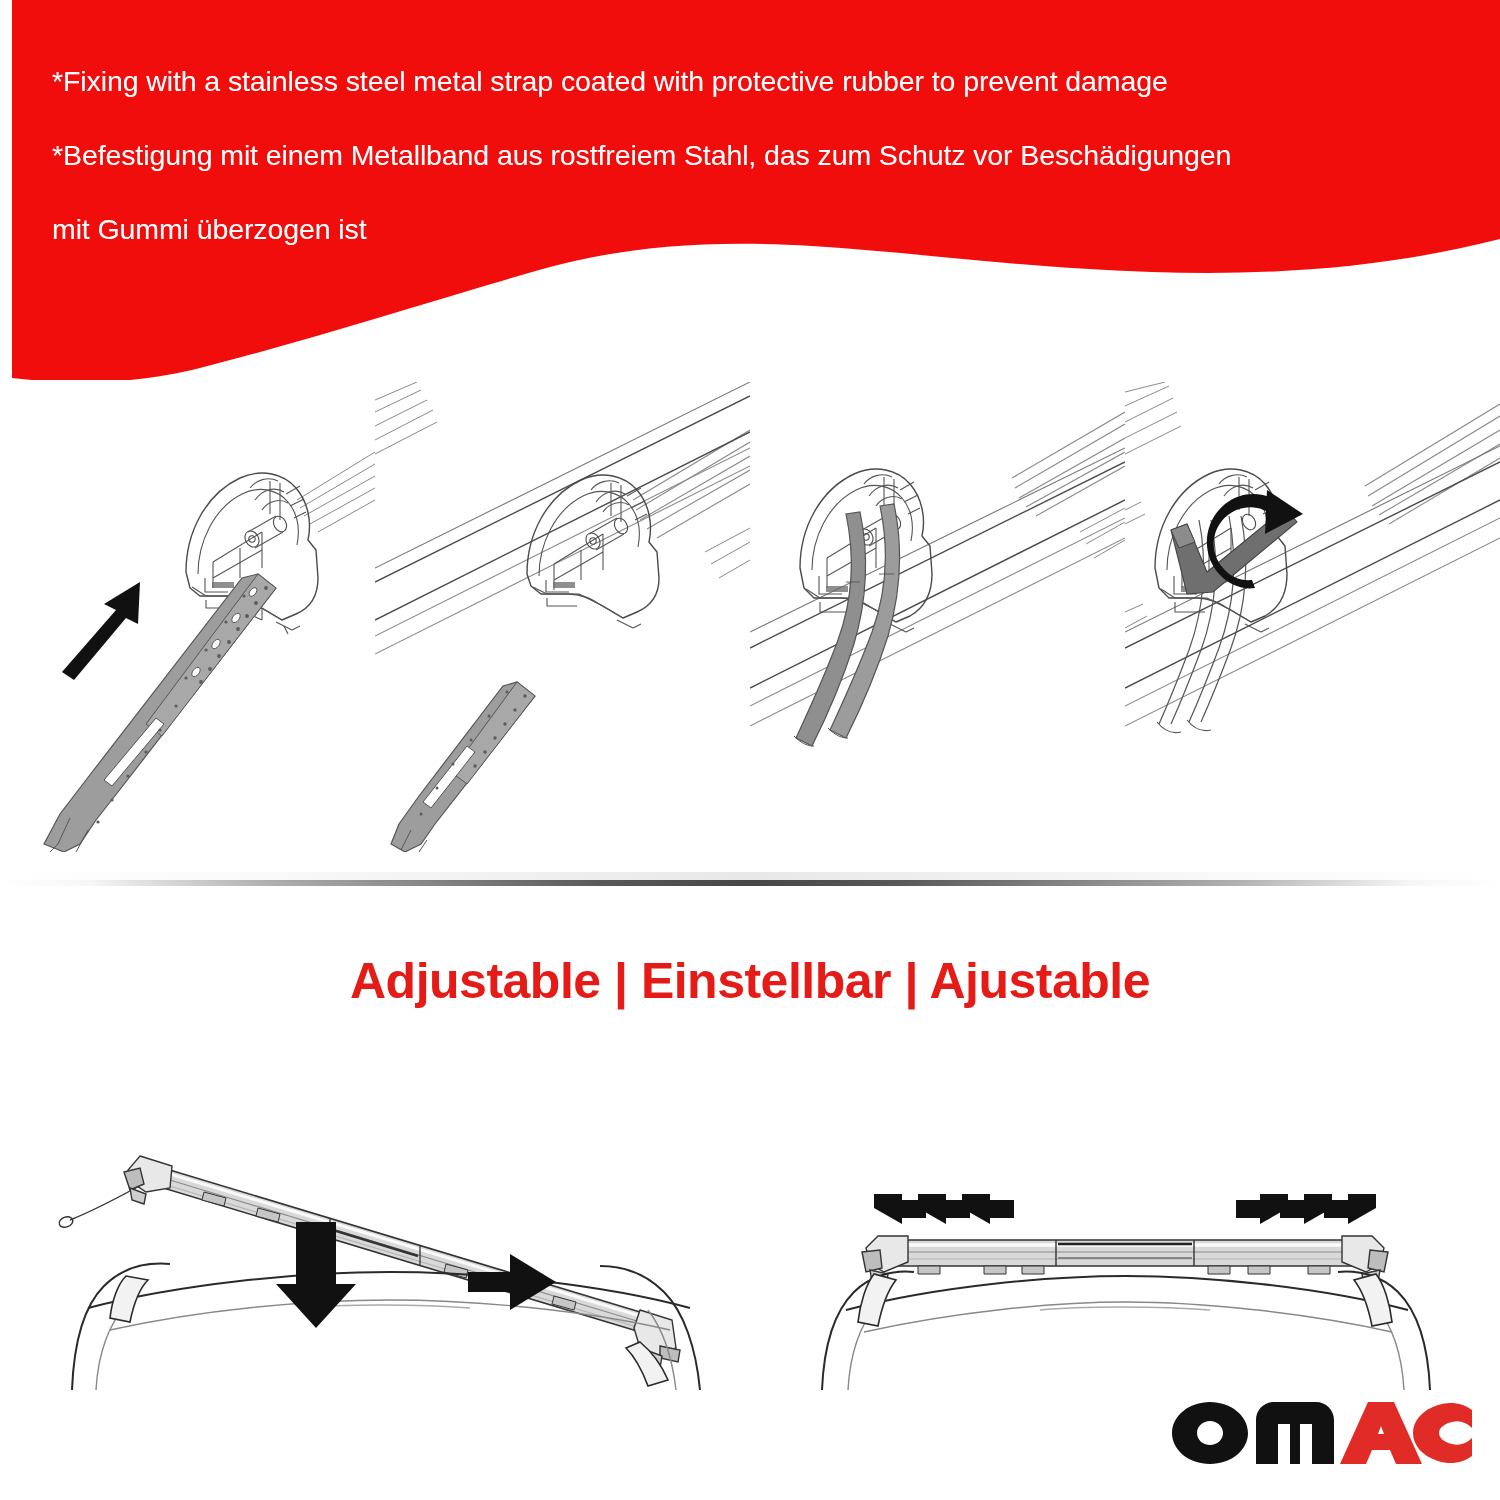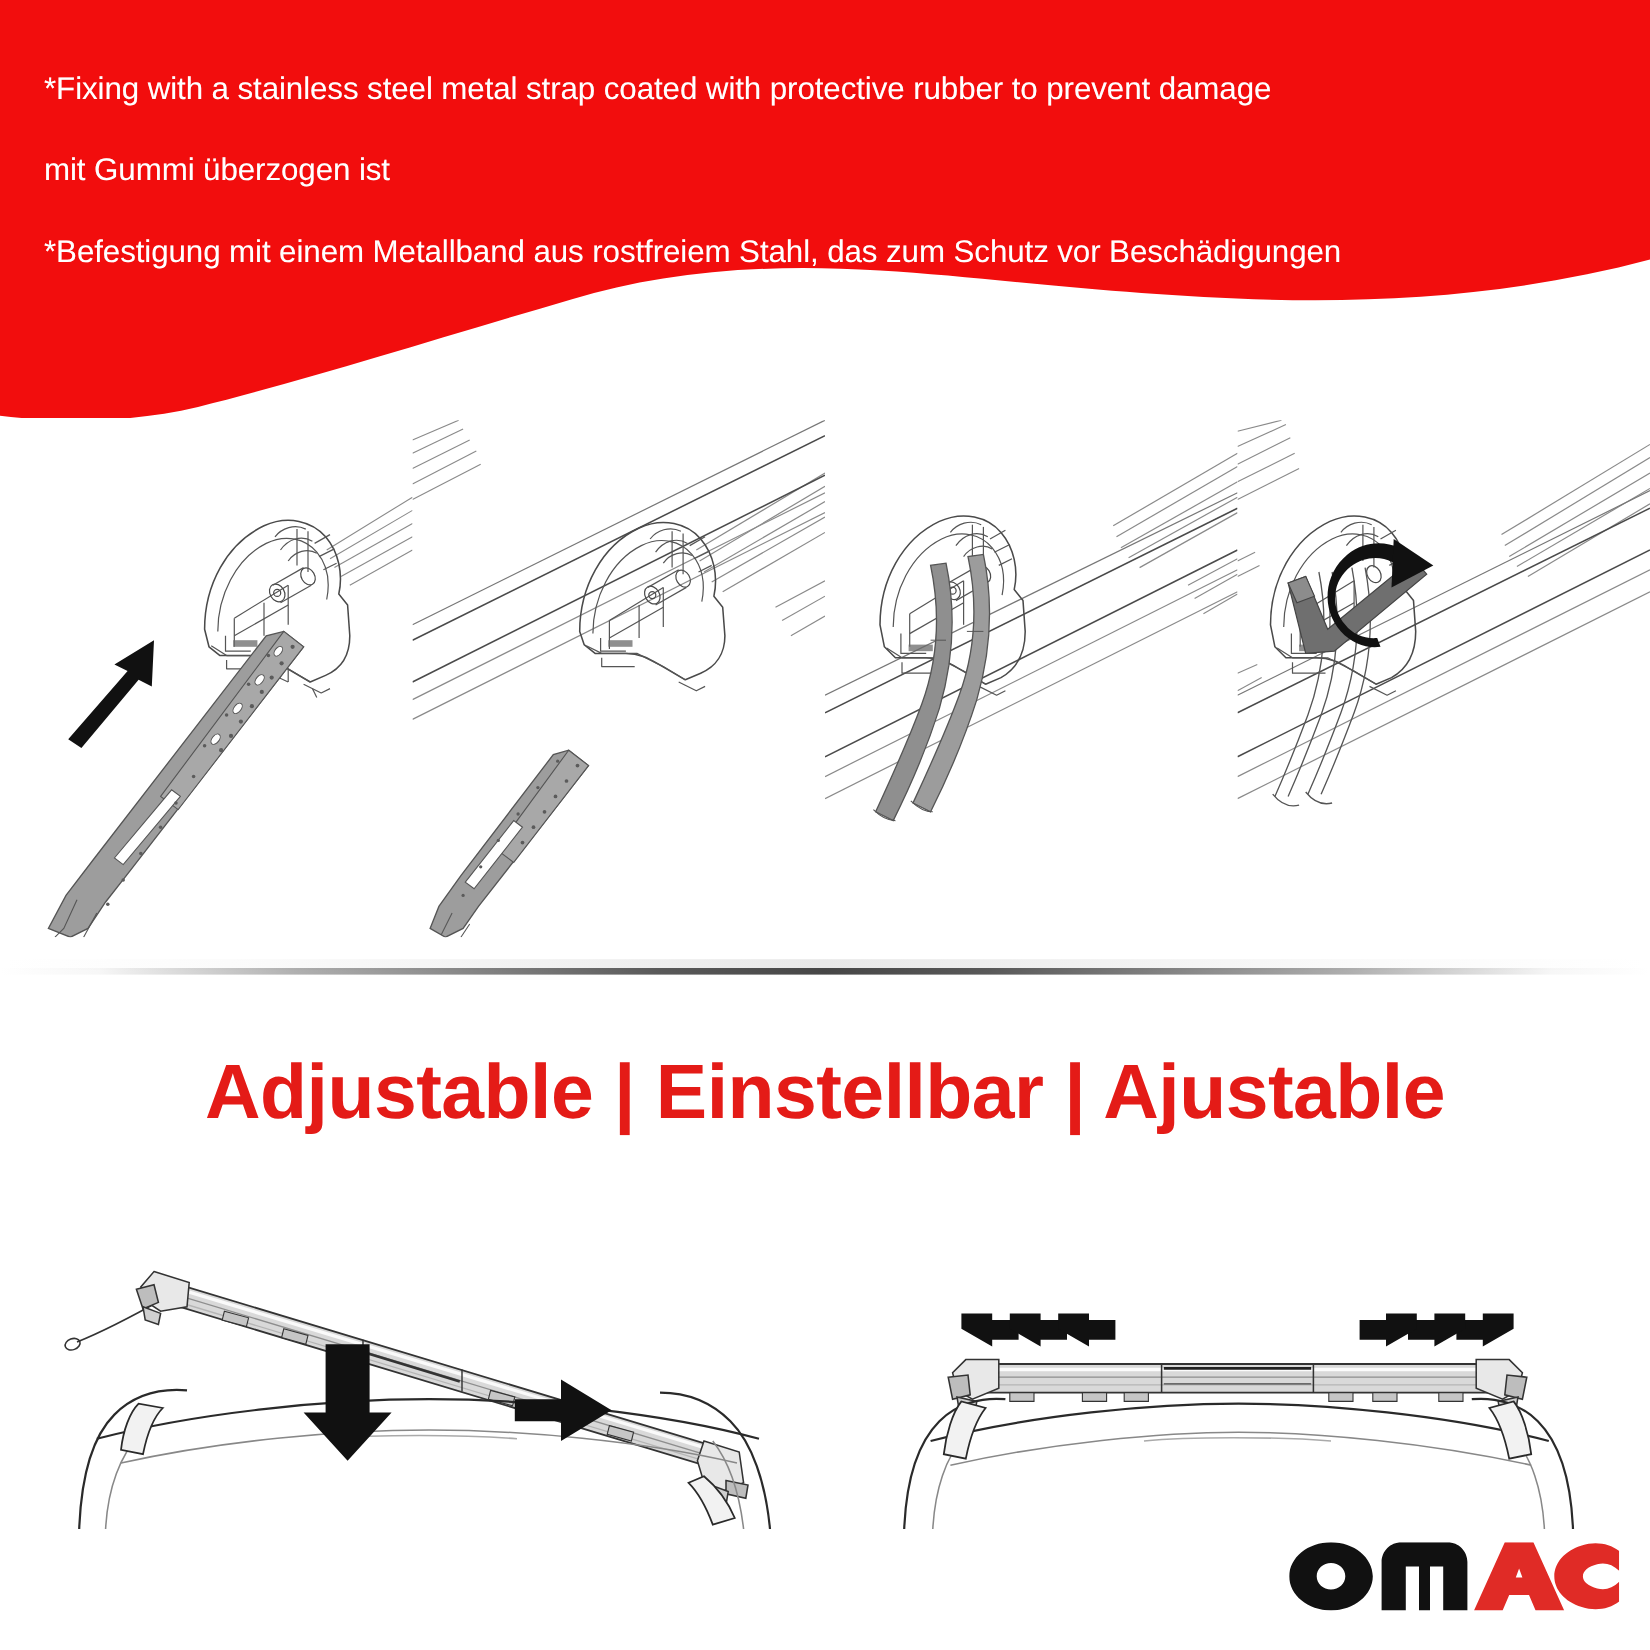--- a/index.html
+++ b/index.html
@@ -5,21 +5,21 @@
   html,body{margin:0;padding:0;}
   body{
     width:1500px;height:1500px;
     background:#ffffff;
     font-family:"Liberation Sans","DejaVu Sans",sans-serif;
     overflow:hidden;
     position:relative;
   }
   
   #banner{
-    position:absolute;left:0;top:0;width:1189px;height:380px;
+    position:absolute;left:12px;top:0;width:1189px;height:380px;
   }
   #banner-shape{position:absolute;left:0;top:0;width:1500px;height:380px;}
   #banner-text{
     position:absolute;left:40px;top:26px;width:1430px;
     color:#ffffff;
     font-size:28.5px;
     line-height:1.30;
     letter-spacing:-0.1px;
     font-stretch:condensed;
     white-space:pre-line;
@@ -54,21 +54,21 @@
       rgba(170,170,170,0.05) 15%,
       rgba(150,150,150,0.22) 50%,
       rgba(170,170,170,0.05) 85%,
       rgba(255,255,255,0) 100%);
   }
   
   #headline{
     position:absolute;left:0;top:952px;width:1500px;
     text-align:center;
     color:#E41B17;
-    font-size:70px;
+    font-size:50px;
     font-weight:bold;
     font-stretch:condensed;
     letter-spacing:-0.5px;
     white-space:nowrap;
   }
   
   #bottom{
     position:absolute;left:0;top:1060px;width:1500px;height:330px;
     display:flex;
   }
@@ -89,22 +89,22 @@
   <svg id="banner-shape" viewBox="0 0 1500 380" preserveAspectRatio="none">
     <path d="M0,0 L1500,0 L1500,236
              C1380,268 1260,276 1140,272
              C1000,267 900,252 800,246
              C690,239 600,248 520,272
              C400,307 280,345 180,370
              C120,384 60,385 0,378 Z" fill="#F20D0D"></path>
   </svg>
   <div id="banner-text">
     <span class="ln">*Fixing with a stainless steel metal strap coated with protective rubber to prevent damage</span>
+    <span class="ln">*Befestigung mit einem Metallband aus rostfreiem Stahl, das zum Schutz vor Beschädigungen</span>
     <span class="ln">mit Gummi überzogen ist</span>
-    <span class="ln">*Befestigung mit einem Metallband aus rostfreiem Stahl, das zum Schutz vor Beschädigungen</span>
   </div>
 </div>
 
 <div id="steps">
 
   <div class="step">
     <svg viewBox="0 0 375 470">
       <g fill="none" stroke="#555" stroke-width="1.1" stroke-linejoin="round">
 
         <g stroke="#8a8a8a" stroke-width="1">

